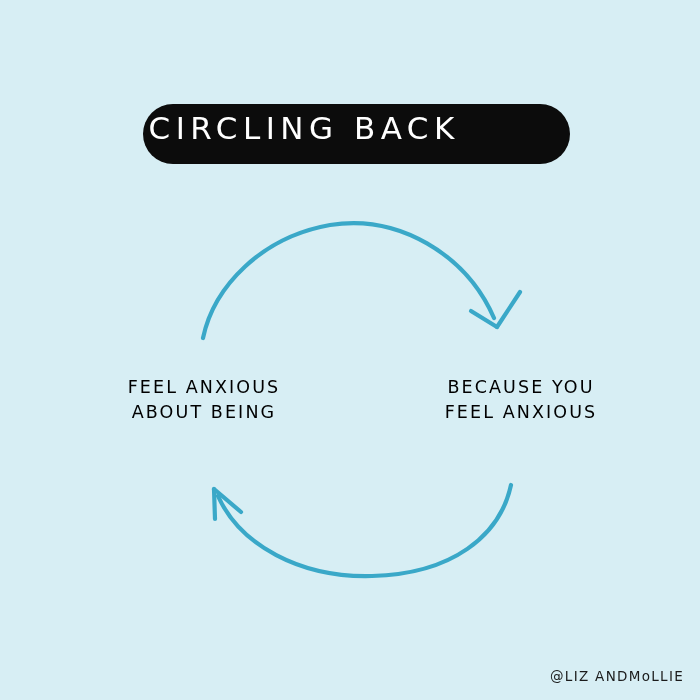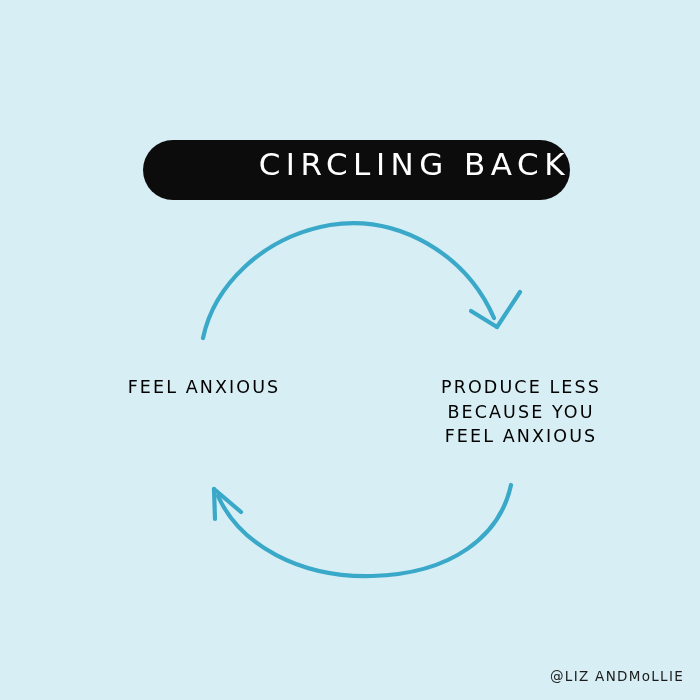--- a/index.html
+++ b/index.html
@@ -25,24 +25,23 @@
   .title-pill {
     position: absolute;
     left: 143px;
     top: 104px;
     width: 427px;
     height: 60px;
     background: #0c0c0c;
     border-radius: 34px;
     display: flex;
     align-items: center;
-    justify-content: flex-end;
+    justify-content: flex-start;
     box-sizing: border-box;
     padding-bottom: 12px;
-    margin-top: 36px;
   }
   .title-text {
     color: #ffffff;
     font-family: "DejaVu Sans", sans-serif;
     font-size: 31px;
     font-weight: 400;
     letter-spacing: 5.5px;
     text-indent: 5.5px;
     white-space: nowrap;
     line-height: 1;
@@ -120,23 +119,23 @@
       <path d="M 511 485
                C 500 536, 452 574, 372 576
                C 300 578, 240 545, 218 496" fill="none" stroke="#3aa8c8" stroke-width="4.2" stroke-linecap="round" stroke-linejoin="round"></path>
       <path d="M 215 519 L 214 489" fill="none" stroke="#3aa8c8" stroke-width="4.2" stroke-linecap="round"></path>
       <path d="M 241 512 L 214 489" fill="none" stroke="#3aa8c8" stroke-width="4.2" stroke-linecap="round"></path>
     </g>
   </svg>
 
   <div class="label" id="label-left">
     <span class="ln">FEEL ANXIOUS</span>
+    <span class="ln">ABOUT BEING</span>
   </div>
 
   <div class="label" id="label-right">
-    <span class="ln">PRODUCE LESS</span>
     <span class="ln">BECAUSE YOU</span>
     <span class="ln">FEEL ANXIOUS</span>
   </div>
 
   <div class="signature">@LIZ ANDMoLLIE</div>
 
 </div>
 
 </body></html>

